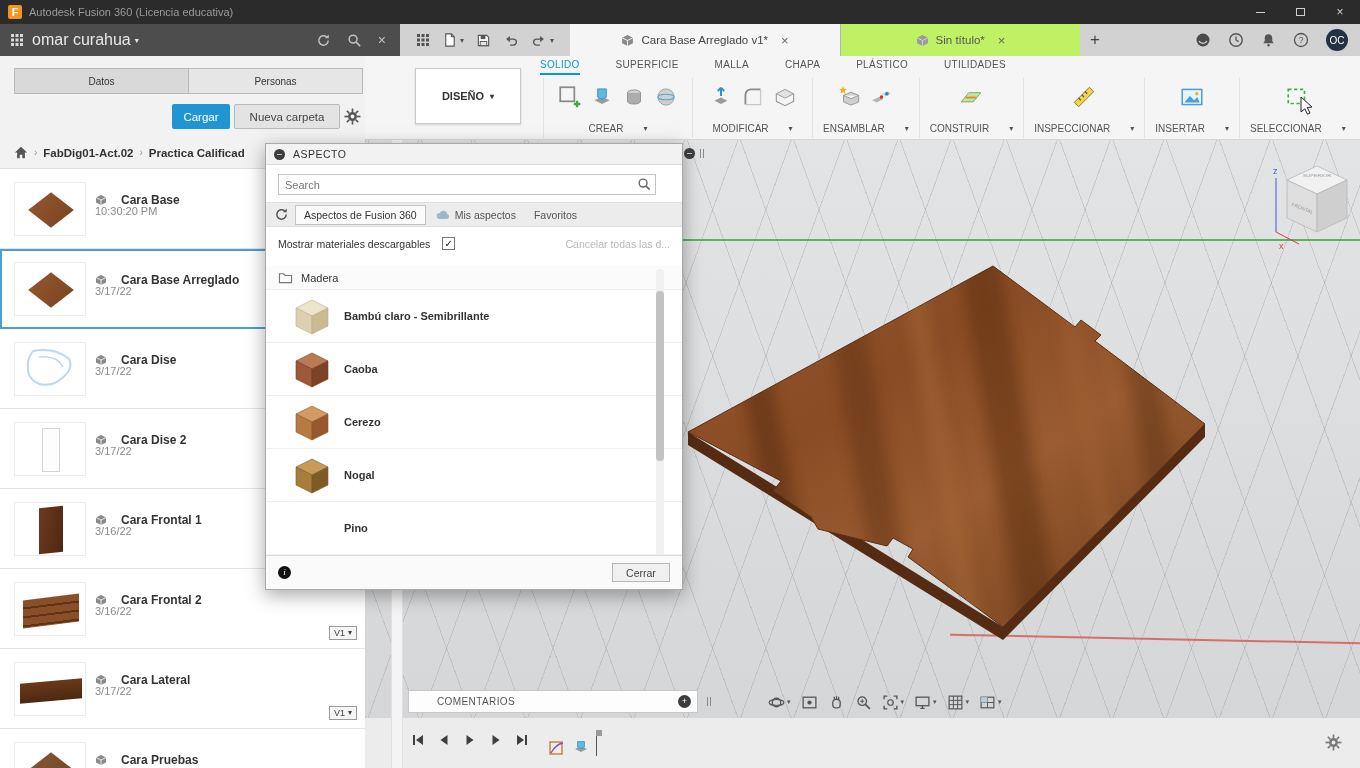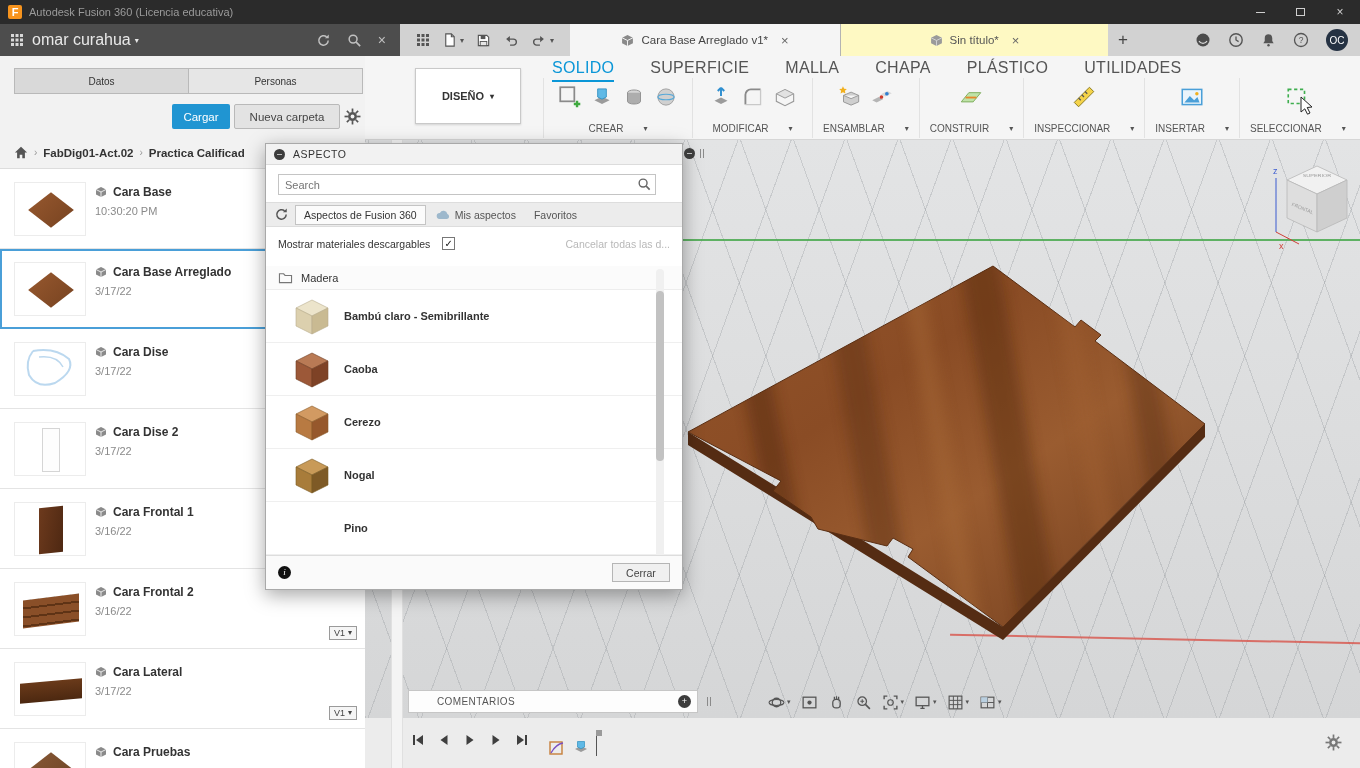--- a/index.html
+++ b/index.html
@@ -18,21 +18,21 @@
   
   .topbar { position:absolute; left:0; top:24px; width:1360px; height:32px; }
   .user-bar { position:absolute; left:0; top:0; width:400px; height:32px; background:#4d4d4d; display:flex; align-items:center; color:#e8e8e8; }
   .user-bar .uname { font-size:16px; margin:0 4px 0 8px; }
   .caret { font-size:8px; color:inherit; }
   .ub-right { margin-left:auto; display:flex; align-items:center; gap:16px; padding-right:14px; }
   .doc-bar { position:absolute; left:400px; top:0; width:960px; height:32px; background:#d2d2d2; display:flex; align-items:center; }
   .doc-tools { display:flex; align-items:center; gap:12px; padding-left:16px; }
   .doc-tab { height:32px; display:flex; align-items:center; gap:7px; padding:0 12px; font-size:11.5px; color:#444; }
   .doc-tab.active { background:#f5f5f5; width:270px; justify-content:center; margin-left:16px; }
-  .doc-tab.inactive { background:#fef9c3; width:268px; justify-content:center; color:#555; border-left:1px solid #b3b3b3; }
+  .doc-tab.inactive { background:#bef264; width:240px; justify-content:center; color:#555; border-left:1px solid #b3b3b3; }
   .tab-close { color:#666; font-size:13px; margin-left:6px; }
   .newtab { font-size:17px; color:#444; padding:0 10px; }
   .tb-right { margin-left:auto; display:flex; align-items:center; gap:17px; padding-right:12px; }
   .avatar { width:22px; height:22px; border-radius:50%; background:#253243; color:#fff; font-size:10px; display:flex; align-items:center; justify-content:center; }
 
   
   .data-panel { position:absolute; left:0; top:56px; width:365px; height:712px; background:#f2f2f2; z-index:20; overflow:hidden; }
   .dp-tabs { position:absolute; left:14px; top:12px; width:349px; height:26px; display:flex; }
   .dp-tab { flex:1; border:1px solid #b9b9b9; background:#e6e6e6; color:#333; font-size:10px; display:flex; align-items:center; justify-content:center; }
   .dp-tab.first { background:#d9d9d9; border-right:none; }
@@ -40,34 +40,34 @@
   .btn-upload { position:absolute; left:172px; top:0; width:58px; height:25px; background:#2095d2; color:#fff; border:none; font-size:11.5px; border-radius:2px; }
   .btn-newfolder { position:absolute; left:234px; top:0; width:106px; height:25px; background:#e3e3e3; color:#444; border:1px solid #b9b9b9; font-size:11.5px; border-radius:2px; }
   .dp-gear { position:absolute; left:344px; top:4px; }
   .dp-breadcrumb { position:absolute; left:14px; top:90px; display:flex; align-items:center; gap:6px; font-size:11.5px; color:#333; white-space:nowrap; }
   .crumb { font-weight:bold; color:#333; }
   .crumb-sep { color:#999; font-size:10px; }
   .dp-list { position:absolute; left:0; top:112px; width:365px; border-top:1px solid #ddd; background:#fff; }
   .dp-row { position:relative; height:80px; background:#fff; border-bottom:1px solid #e4e4e4; }
   .dp-row.selected { outline:2px solid #4a9fd8; outline-offset:-2px; }
   .thumb { position:absolute; left:14px; top:13px; width:72px; height:54px; background:#fff; border:1px solid #ececec; overflow:hidden; }
-  .row-name { position:absolute; left:95px; top:16px; display:flex; align-items:center; gap:6px; font-size:12px; color:#333; font-weight:bold; }
+  .row-name { position:absolute; left:95px; top:24px; display:flex; align-items:center; gap:14px; font-size:12px; color:#333; font-weight:bold; }
   .row-date { position:absolute; left:95px; top:36px; font-size:11px; color:#8a8a8a; }
   .ver-badge { position:absolute; right:8px; bottom:8px; border:1px solid #9a9a9a; background:#f5f5f5; font-size:9px; color:#444; padding:1px 4px; display:flex; gap:3px; align-items:flex-start; }
   .diamond { position:absolute; left:10px; top:6px; width:52px; height:42px; background:linear-gradient(135deg,#9a5a30,#74411f); clip-path:polygon(50% 8%, 94% 50%, 50% 92%, 6% 50%); }
   .plank-v { position:absolute; left:24px; top:4px; width:24px; height:46px; background:linear-gradient(100deg,#6d3a1d,#4e2812); transform:skewY(-6deg); }
   .plank-h { position:absolute; left:8px; top:14px; width:56px; height:28px; background:repeating-linear-gradient(180deg,#8a4f28 0 7px,#5f3315 7px 9px); transform:skewY(-7deg); }
   .plank-l { position:absolute; left:5px; top:18px; width:62px; height:20px; background:linear-gradient(180deg,#6a3a1a,#4c2810); transform:skewY(-5deg); }
   .page-outline { position:absolute; left:27px; top:5px; width:18px; height:44px; border:1px solid #d5d5d5; background:#fdfdfd; }
 
   
   .main { position:absolute; left:365px; top:56px; width:995px; height:712px; background:#f5f5f5; }
   .ribbon { position:absolute; left:0; top:0; width:995px; height:84px; background:#f5f5f5; border-bottom:1px solid #d6d6d6; }
   .ws-btn { position:absolute; left:50px; top:12px; width:106px; height:56px; background:#fff; border:1px solid #c9c9c9; box-shadow:0 1px 2px rgba(0,0,0,.15); font-size:11px; font-weight:bold; color:#333; display:flex; align-items:center; justify-content:center; gap:6px; }
-  .ribbon-tabs { position:absolute; left:187px; top:3px; display:flex; gap:36px; font-size:16px; color:#555; letter-spacing:.3px; }
+  .ribbon-tabs { position:absolute; left:175px; top:3px; display:flex; gap:36px; font-size:10px; color:#555; letter-spacing:.3px; }
   .rtab { padding-bottom:3px; }
   .rtab.on { color:#0a96d7; border-bottom:2px solid #0a96d7; }
   .rgroups { position:absolute; left:178px; top:22px; height:60px; display:flex; }
   .rgroup { display:flex; flex-direction:column; align-items:center; justify-content:space-between; padding:2px 10px 4px; border-right:1px solid #e2e2e2; }
   .rgroup:first-child { border-left:1px solid #e2e2e2; }
   .ticons { display:flex; align-items:center; gap:6px; height:34px; }
   .glabel { font-size:10px; color:#555; display:flex; gap:20px; align-items:center; }
 
   .viewport { position:absolute; left:0; top:84px; width:995px; height:578px; overflow:hidden;
     background:

